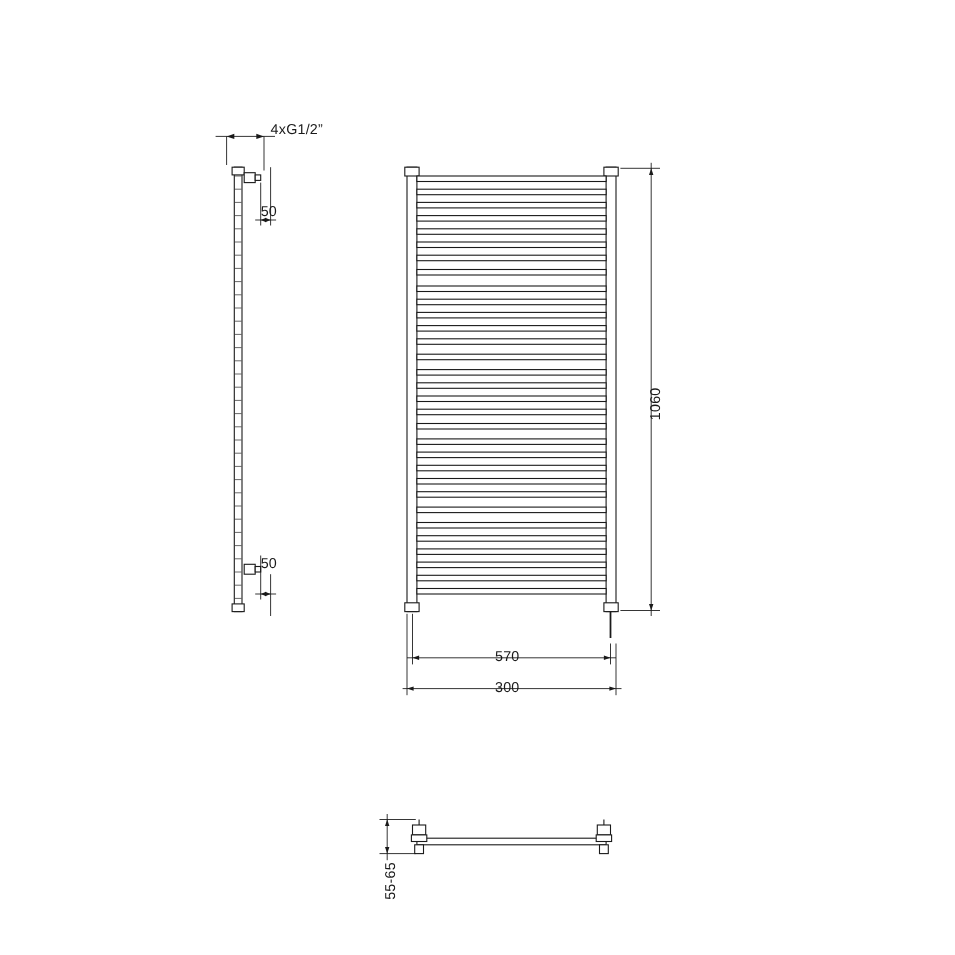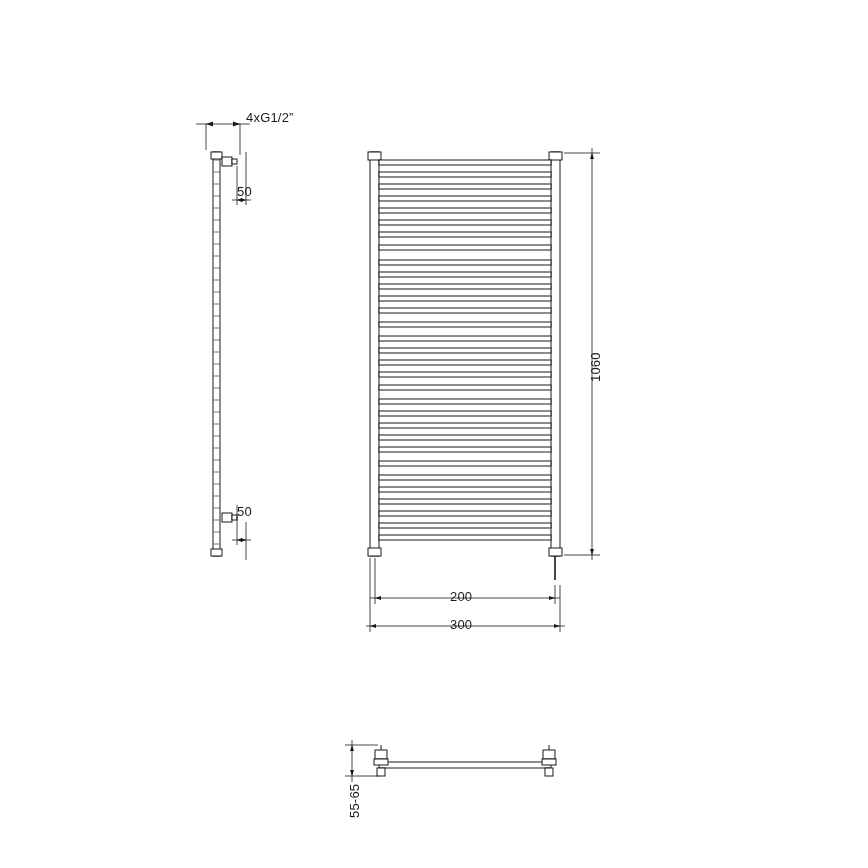--- a/index.html
+++ b/index.html
@@ -218,19 +218,19 @@
   </svg>
 
   <div class="dim-label" style="left:246px; top:110px;">4xG1/2”</div>
 
   <div class="dim-label" style="left:237px; top:184px;">50</div>
 
   <div class="dim-label" style="left:237px; top:504px;">50</div>
 
   <div class="dim-label vert" style="left:588px; top:382px;">1060</div>
 
-  <div class="dim-label" style="left:450px; top:589px;">200</div>
+  <div class="dim-label" style="left:450px; top:589px;">570</div>
 
   <div class="dim-label" style="left:450px; top:617px;">300</div>
 
   <div class="dim-label vert" style="left:347px; top:818px;">55-65</div>
 
 </div>
 
 </body></html>

